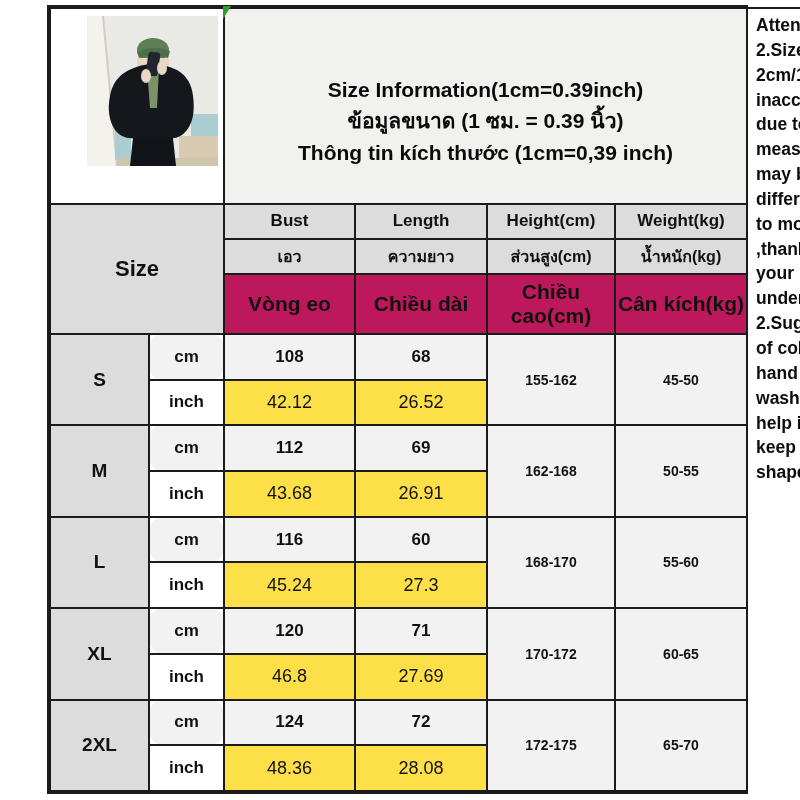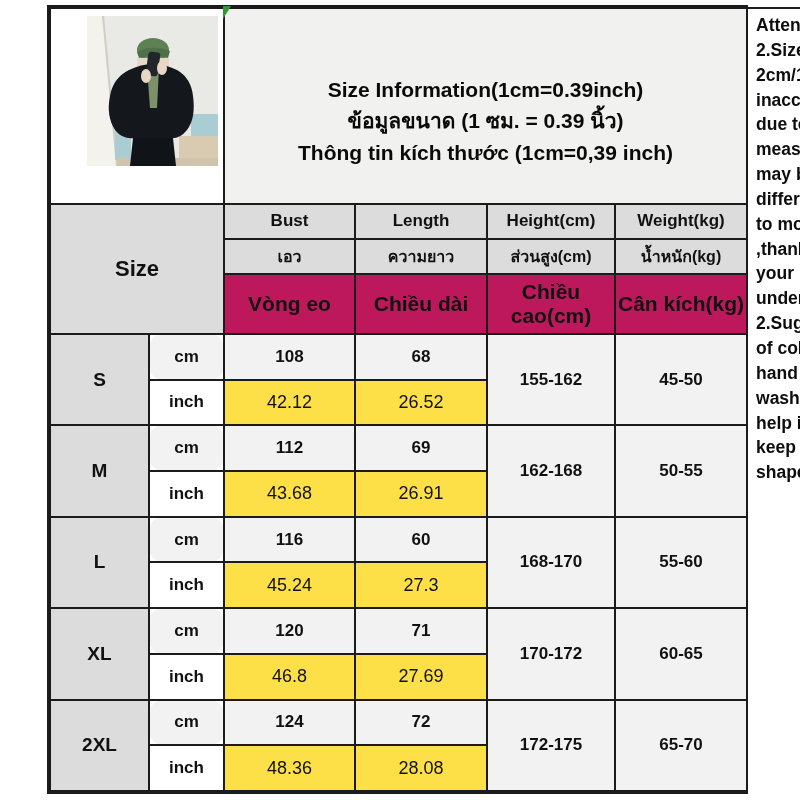--- a/index.html
+++ b/index.html
@@ -55,21 +55,21 @@
     font-weight: bold;
   }
   td.head-en { background: #dcdcdc; font-size: 17px; font-weight: bold; }
   td.head-th { background: #dcdcdc; font-size: 16px; font-weight: bold; }
   td.head-vi { background: #be185d; font-size: 21px; font-weight: bold; }
   td.size-label { background: #dcdcdc; font-size: 19px; font-weight: bold; }
   td.unit-cm   { background: #f2f2f2; font-size: 17px; font-weight: bold; border-radius: 14px; }
   td.unit-inch { background: #ffffff; font-size: 17px; font-weight: bold; }
   td.val-cm    { background: #f2f2f2; font-size: 17px; font-weight: bold; }
   td.val-inch  { background: #fde047; font-size: 18px; font-weight: normal; }
-  td.val-range { background: #f2f2f2; font-size: 17px; font-weight: bold; }
+  td.val-range { background: #f2f2f2; font-size: 14px; font-weight: bold; }
 
   .attention-box {
     flex: 1;
     border-top: 2px solid #1b1b1b;
     background: #ffffff;
     padding: 4px 8px 0 8px;
     font-size: 17.5px;
     line-height: 1.42;
     color: #0d0d0d;
     text-align: left;

